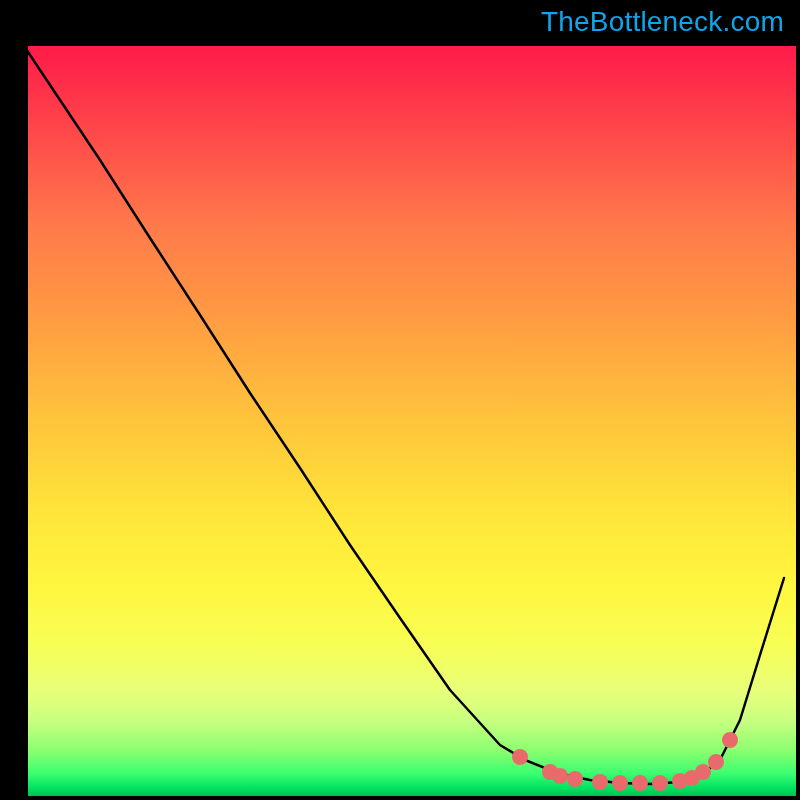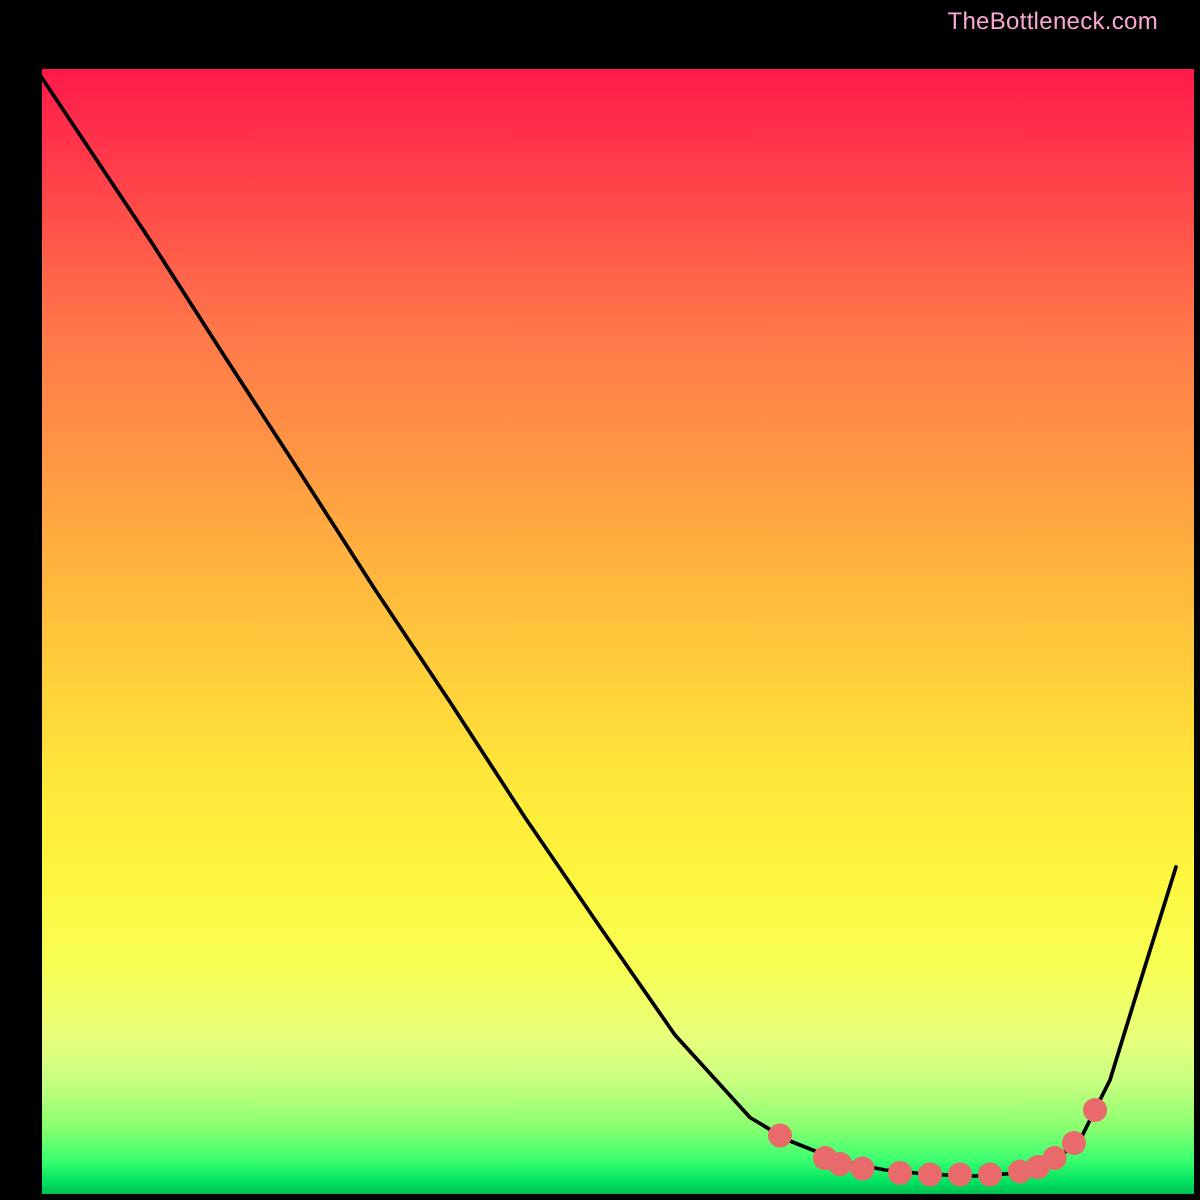--- a/index.html
+++ b/index.html
@@ -42,23 +42,23 @@
       #c8ff80 90%,
       #8aff70 94%,
       #3aff70 97%,
       #00e060 99%,
       #00c050 100%
     );
   }
   .watermark {
     position: absolute;
     top: 6px;
-    right: 28px;
-    color: #f9a8d4;
-    font-size: 16px;
+    right: 16px;
+    color: #0ea5e9;
+    font-size: 28px;
     letter-spacing: 0.2px;
     font-weight: 500;
   }
   svg.overlay {
     position: absolute;
     left: 0;
     top: 0;
     width: 800px;
     height: 800px;
   }

